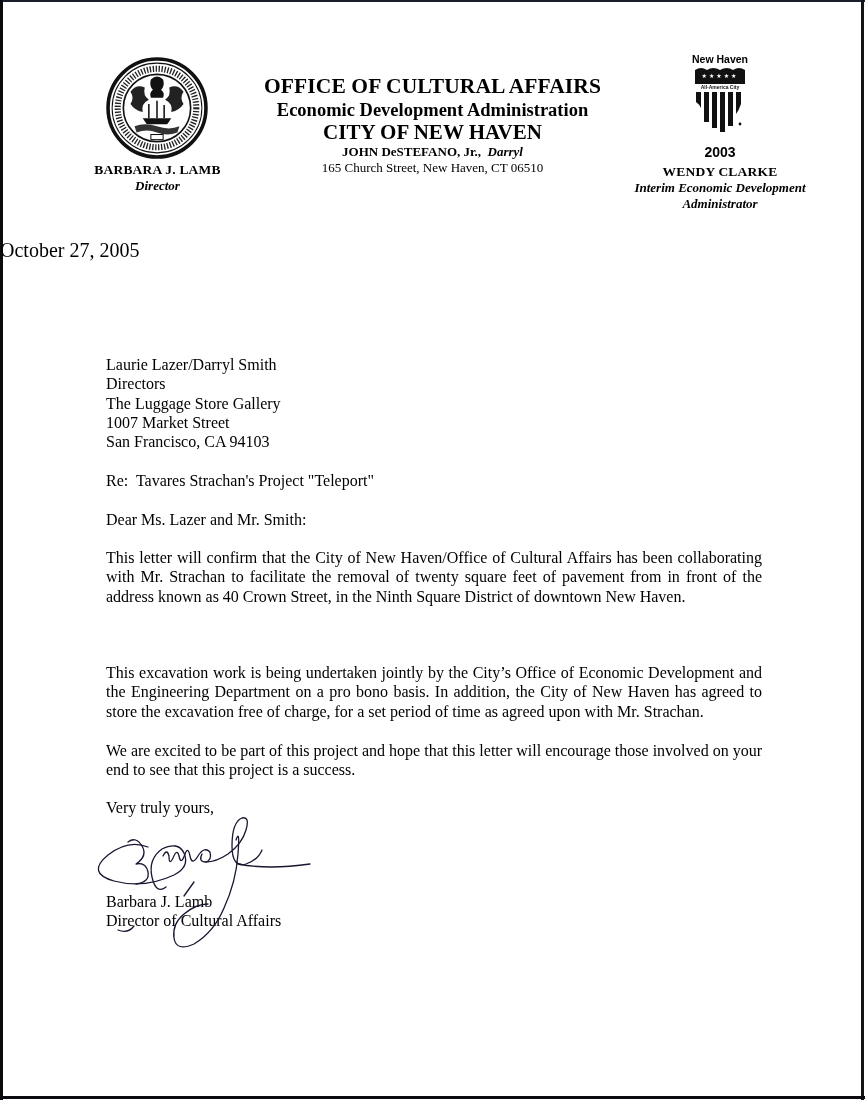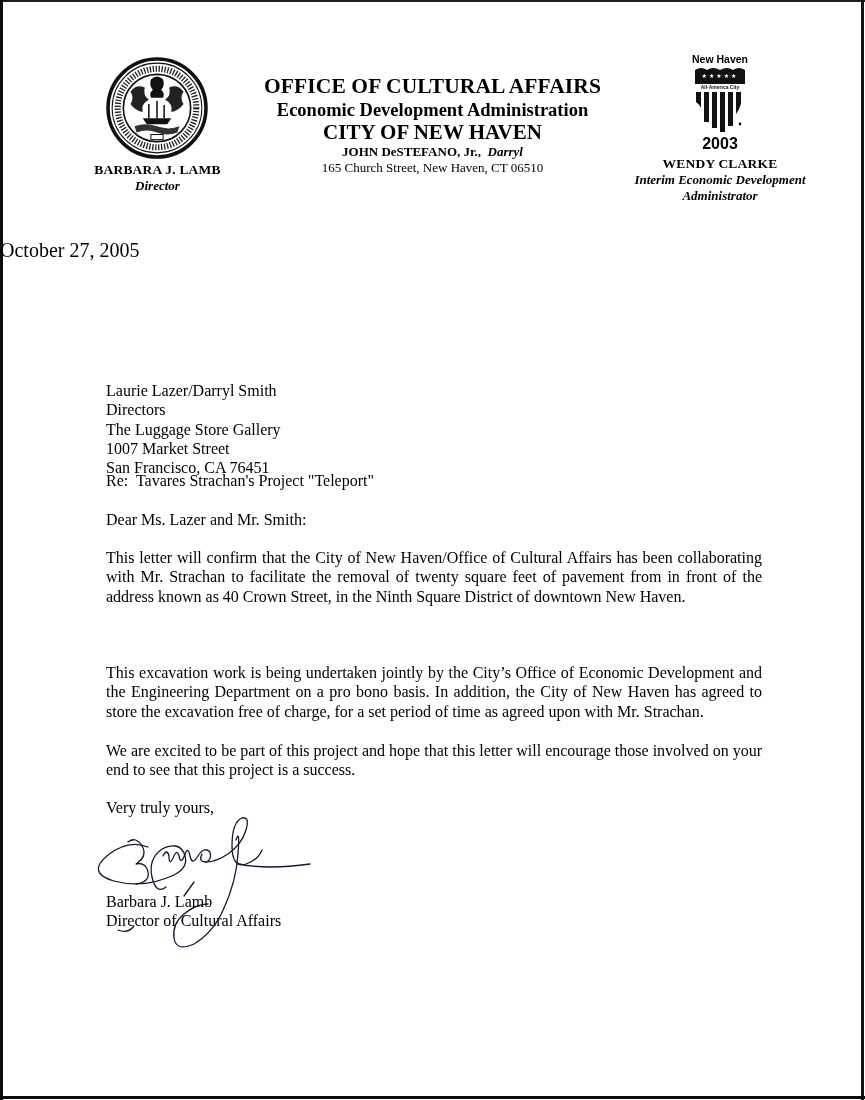--- a/index.html
+++ b/index.html
@@ -27,28 +27,28 @@
   .center-head .office { font-weight: bold; font-size: 21.5px; line-height: 25px; letter-spacing: 0.1px; }
   .center-head .eda { font-weight: bold; font-size: 18.5px; line-height: 22px; }
   .center-head .city { font-weight: bold; font-size: 21px; line-height: 23px; }
   .center-head .mayor { font-weight: bold; font-size: 13px; line-height: 16px; }
   .center-head .mayor i { font-style: italic; }
   .center-head .addr { font-size: 13px; line-height: 16px; }
 
   .right-head { left: 610px; width: 220px; top: 53px; text-align: center; }
   .right-head .nh { font-family: "Liberation Sans", "DejaVu Sans", sans-serif; font-weight: bold; font-size: 10.5px; line-height: 12px; }
   #shield { display: block; margin: 1px auto 0; width: 54px; height: 68px; }
-  .right-head .year { font-family: "Liberation Sans", "DejaVu Sans", sans-serif; font-weight: bold; font-size: 16px; line-height: 12px; margin-top: 4px; }
+  .right-head .year { font-family: "Liberation Sans", "DejaVu Sans", sans-serif; font-weight: bold; font-size: 14px; line-height: 12px; margin-top: 12px; }
   .right-head .name { font-weight: bold; font-size: 13.5px; line-height: 17px; margin-top: 5px; letter-spacing: 0.2px; }
   .right-head .role { font-weight: bold; font-style: italic; font-size: 13px; line-height: 16px; }
 
   .date { left: 0; width: 784px; top: 241px; text-align: left; font-size: 20px; line-height: 19px; }
 
   .body-text { font-size: 16px; line-height: 19.3px; }
-  .address { left: 106px; top: 355px; margin-top: 26px; }
+  .address { left: 106px; top: 355px; }
   .address div { white-space: nowrap; }
   .re { left: 106px; top: 471px; white-space: pre; }
   .salutation { left: 106px; top: 510px; }
   .para { left: 106px; width: 656px; text-align: justify; text-align-last: left; }
   .p1 { top: 548px; }
   .p2 { top: 663px; }
   .p3 { top: 741px; }
   .closing { left: 106px; top: 798px; }
   .sig-name { left: 106px; top: 892px; }
   .sig-title { left: 106px; top: 911px; }
@@ -113,21 +113,21 @@
   <div class="role">Administrator</div>
 </div>
 
 <div class="abs date">October 27, 2005</div>
 
 <div class="abs body-text address">
   <div>Laurie Lazer/Darryl Smith</div>
   <div>Directors</div>
   <div>The Luggage Store Gallery</div>
   <div>1007 Market Street</div>
-  <div>San Francisco, CA 76451</div>
+  <div>San Francisco, CA 94103</div>
 </div>
 
 <div class="abs body-text re">Re:  Tavares Strachan's Project "Teleport"</div>
 <div class="abs body-text salutation">Dear Ms. Lazer and Mr. Smith:</div>
 
 <div class="abs body-text para p1">This letter will confirm that the City of New Haven/Office of Cultural Affairs has been collaborating with Mr. Strachan to facilitate the removal of twenty square feet of pavement from in front of the address known as 40 Crown Street, in the Ninth Square District of downtown New Haven.</div>
 <div class="abs body-text para p2">This excavation work is being undertaken jointly by the City’s Office of Economic Development and the Engineering Department on a pro bono basis.  In addition, the City of New Haven has agreed to store the excavation free of charge, for a set period of time as agreed upon with Mr. Strachan.</div>
 <div class="abs body-text para p3">We are excited to be part of this project and hope that this letter will encourage those involved on your end to see that this project is a success.</div>
 
 <div class="abs body-text closing">Very truly yours,</div>

